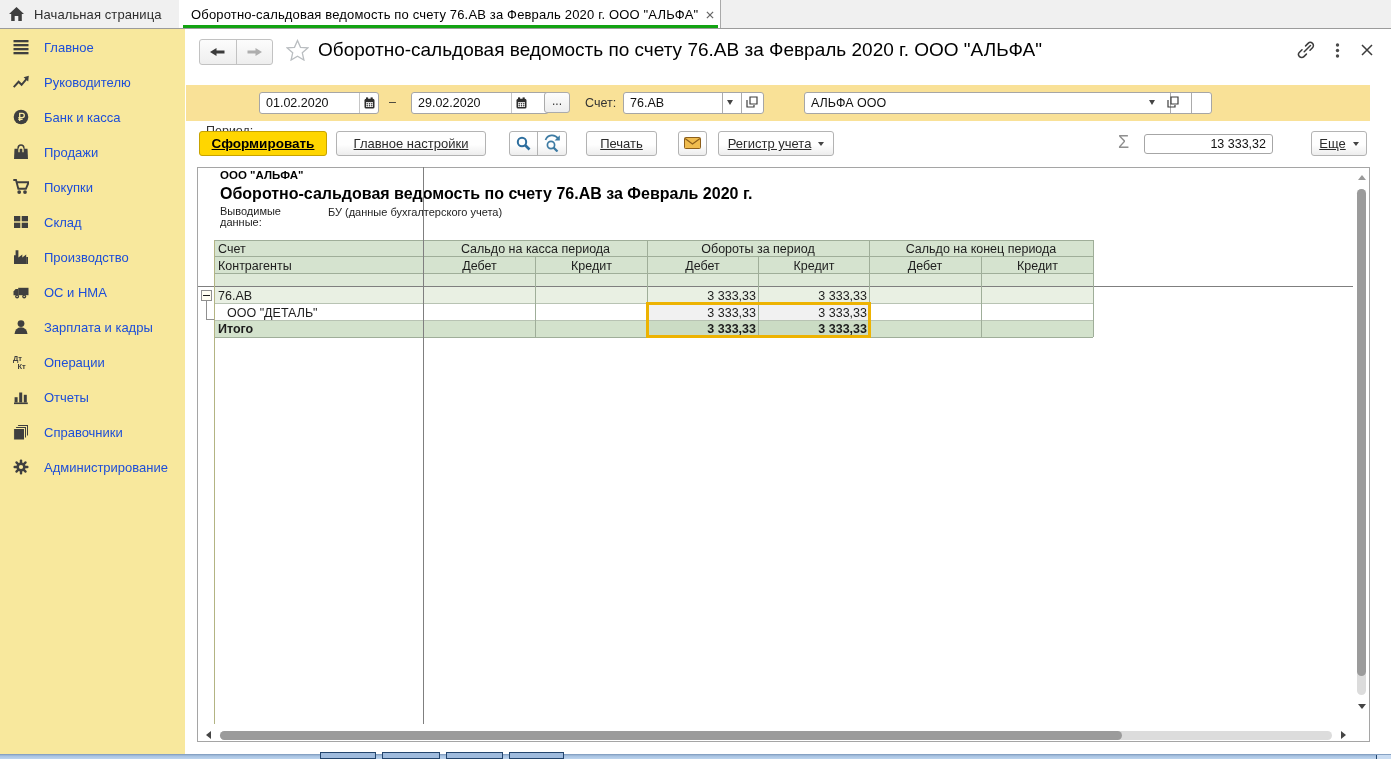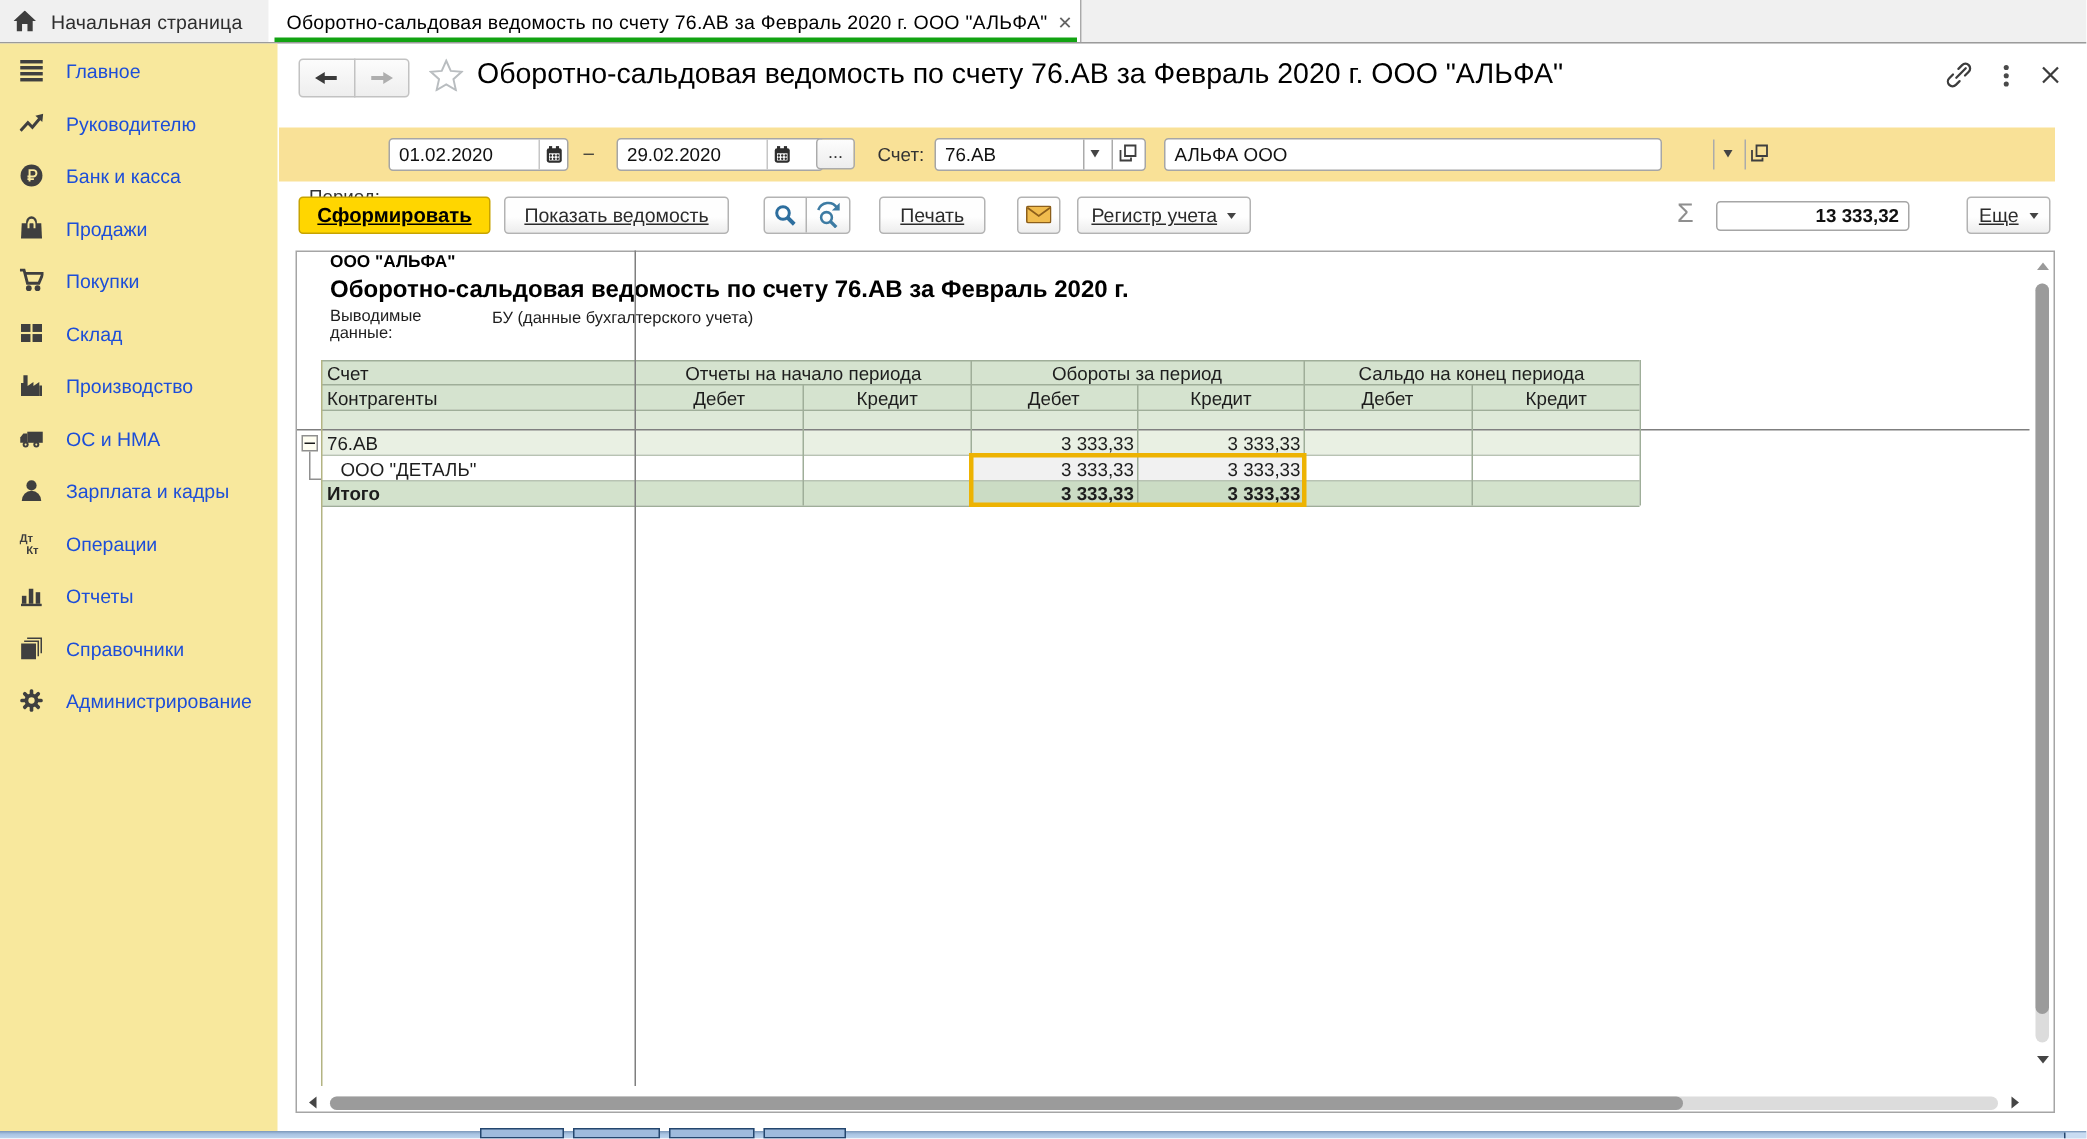--- a/index.html
+++ b/index.html
@@ -248,53 +248,53 @@
 <span class="flabel" style="left:585px; top:96px;">Счет:</span>
 <div class="finput" style="left:623px; width:141px;">
     <span class="t">76.АВ</span>
     <span class="vsep" style="left:98px;"></span>
     <span class="vsep" style="left:117px;"></span>
   </div>
 <div class="abs arrow" style="left:727px;top:100px;border-left:3.5px solid transparent;border-right:3.5px solid transparent;border-top:5px solid #444;"></div>
 <svg class="abs" style="left:746px;top:96px;" width="12" height="12" viewBox="0 0 12 12">
 <path d="M1 4 L1 11 L8 11 L8 9 M4 1 L4 8 L11 8 L11 1 Z" fill="none" stroke="#3e3e3e" stroke-width="1.2"></path>
 </svg>
-<div class="finput" style="left:776px; width:332px;">
+<div class="finput" style="left:804px; width:408px;">
     <span class="t">АЛЬФА ООО</span>
     <span class="vsep" style="left:365px;"></span>
     <span class="vsep" style="left:386px;"></span>
   </div>
 <div class="abs arrow" style="left:1149px;top:100px;border-left:3.5px solid transparent;border-right:3.5px solid transparent;border-top:5px solid #444;"></div>
 <svg class="abs" style="left:1167px;top:96px;" width="12" height="12" viewBox="0 0 12 12">
 <path d="M1 4 L1 11 L8 11 L8 9 M4 1 L4 8 L11 8 L11 1 Z" fill="none" stroke="#3e3e3e" stroke-width="1.2"></path>
 </svg>
 
 <div class="btn" id="btnform" style="left:199px; width:128px;">Сформировать</div>
-<div class="btn" style="left:336px; width:150px;">Показать ведомость</div>
+<div class="btn" style="left:336px; width:150px;">Главное настройки</div>
 <div class="btn" style="left:509px; width:58px;"></div>
 <div class="abs" style="left:537px;top:132px;width:1px;height:23px;background:#b3b3b3;"></div>
 <svg class="abs" style="left:516px;top:136px;" width="15" height="15" viewBox="0 0 15 15">
 <circle cx="6" cy="6" r="4.2" fill="none" stroke="#2d6e9e" stroke-width="2"></circle>
 <path d="M9 9 L13.5 13.5" stroke="#2d6e9e" stroke-width="2.6"></path>
 </svg>
 <svg class="abs" style="left:544px;top:134px;" width="17" height="18" viewBox="0 0 17 18">
 <circle cx="7" cy="11" r="3.6" fill="none" stroke="#3d7ba3" stroke-width="1.7"></circle>
 <path d="M9.6 13.6 L13.5 17.5" stroke="#3d7ba3" stroke-width="2.2"></path>
 <path d="M1.5 6 A 7 7 0 0 1 14 4.5" fill="none" stroke="#3d7ba3" stroke-width="1.7"></path>
 <path d="M15.8 1.2 L15.8 6.4 L10.6 6.4 Z" fill="#3d7ba3"></path>
 </svg>
 <div class="btn" style="left:586px; width:71px;">Печать</div>
 <div class="btn" style="left:678px; width:29px;"></div>
 <svg class="abs" style="left:684px;top:137px;" width="17" height="12" viewBox="0 0 17 12">
 <rect x="0.5" y="0.5" width="16" height="11" rx="1" fill="#f0bc4e" stroke="#8d5f1b"></rect>
 <path d="M1 1.5 L8.5 7 L16 1.5" fill="none" stroke="#8d5f1b" stroke-width="1.2"></path>
 </svg>
 <div class="btn" style="left:718px; width:116px;">Регистр учета<span style="display:inline-block;margin-left:7px;vertical-align:2px;width:0;height:0;border-left:3.5px solid transparent;border-right:3.5px solid transparent;border-top:4.5px solid #444;"></span></div>
 <span class="abs" style="left:1118px; top:132px; font-size:18px; color:#8f8f8f;">Σ</span>
-<div class="finput" style="left:1144px; top:134px; width:129px; height:20px;font-weight:bold;">
+<div class="finput" style="left:1144px; top:134px; width:129px; height:20px;">
     <span class="t" style="left:auto; right:6px; top:2px;">13 333,32</span>
   </div>
 <div class="btn" style="left:1311px; width:56px;">Еще<span style="display:inline-block;margin-left:7px;vertical-align:2px;width:0;height:0;border-left:3.5px solid transparent;border-right:3.5px solid transparent;border-top:4.5px solid #444;"></span></div>
 
 <div class="abs" id="report"></div>
 <div class="abs" style="left:220px; top:169px; font-size:11.5px; font-weight:bold;">ООО "АЛЬФА"</div>
 <div class="abs" style="left:220px; top:185px; font-size:16px; font-weight:bold;">Оборотно-сальдовая ведомость по счету 76.АВ за Февраль 2020 г.</div>
 <div class="abs" style="left:220px; top:206px; font-size:11px; line-height:11px; color:#1d1d1d;">Выводимые<br>данные:</div>
 <div class="abs" style="left:328px; top:206px; font-size:11px; color:#1d1d1d;">БУ (данные бухгалтерского учета)</div>
 
@@ -319,21 +319,21 @@
 <div class="abs" style="left:214px;top:240px;width:1px;height:484px;background:#b3b483;"></div>
 <div class="abs" style="left:423px;top:167px;width:1px;height:557px;background:#7f7f7f;"></div>
 <div class="line" style="left:535px;top:256px;width:1px;height:81px;"></div>
 <div class="line" style="left:647px;top:240px;width:1px;height:97px;"></div>
 <div class="line" style="left:758px;top:256px;width:1px;height:81px;"></div>
 <div class="line" style="left:869px;top:240px;width:1px;height:97px;"></div>
 <div class="line" style="left:981px;top:256px;width:1px;height:81px;"></div>
 <div class="line" style="left:1093px;top:240px;width:1px;height:97px;"></div>
 
 <span class="cell" style="left:218px;top:242px;">Счет</span>
-<span class="cell ctr" style="left:424px;top:242px;width:223px;">Отчеты на начало периода</span>
+<span class="cell ctr" style="left:424px;top:242px;width:223px;">Сальдо на касса периода</span>
 <span class="cell ctr" style="left:647px;top:242px;width:222px;">Обороты за период</span>
 <span class="cell ctr" style="left:869px;top:242px;width:224px;">Сальдо на конец периода</span>
 <span class="cell" style="left:218px;top:259px;">Контрагенты</span>
 <span class="cell ctr" style="left:424px;top:259px;width:111px;">Дебет</span>
 <span class="cell ctr" style="left:536px;top:259px;width:111px;">Кредит</span>
 <span class="cell ctr" style="left:647px;top:259px;width:111px;">Дебет</span>
 <span class="cell ctr" style="left:759px;top:259px;width:110px;">Кредит</span>
 <span class="cell ctr" style="left:869px;top:259px;width:112px;">Дебет</span>
 <span class="cell ctr" style="left:982px;top:259px;width:111px;">Кредит</span>
 

